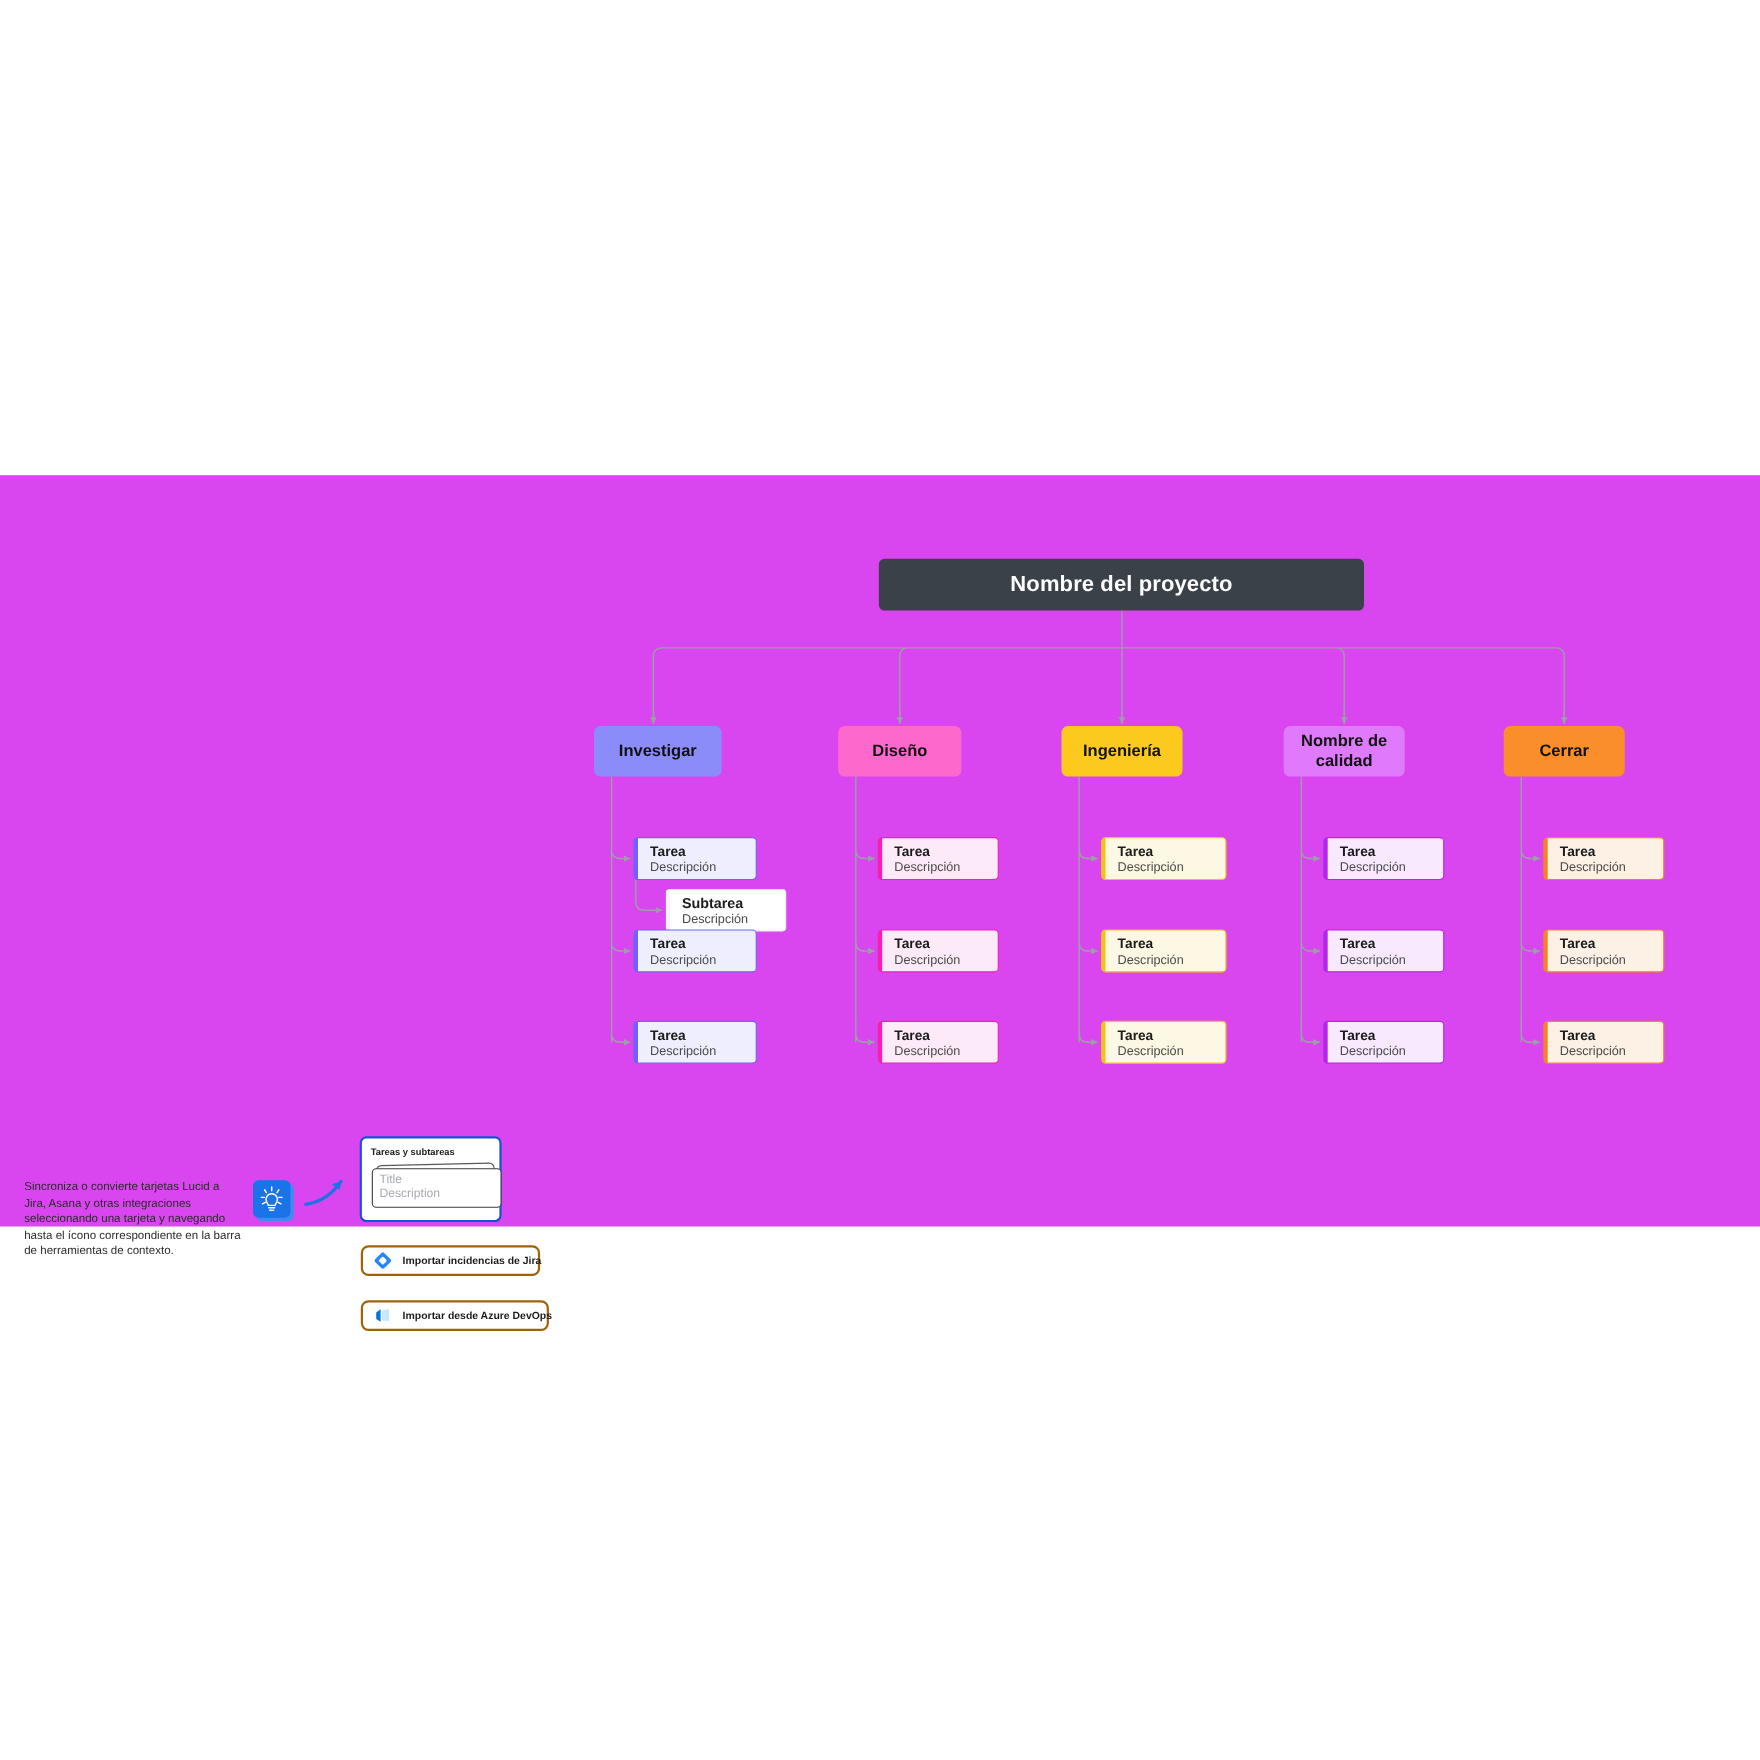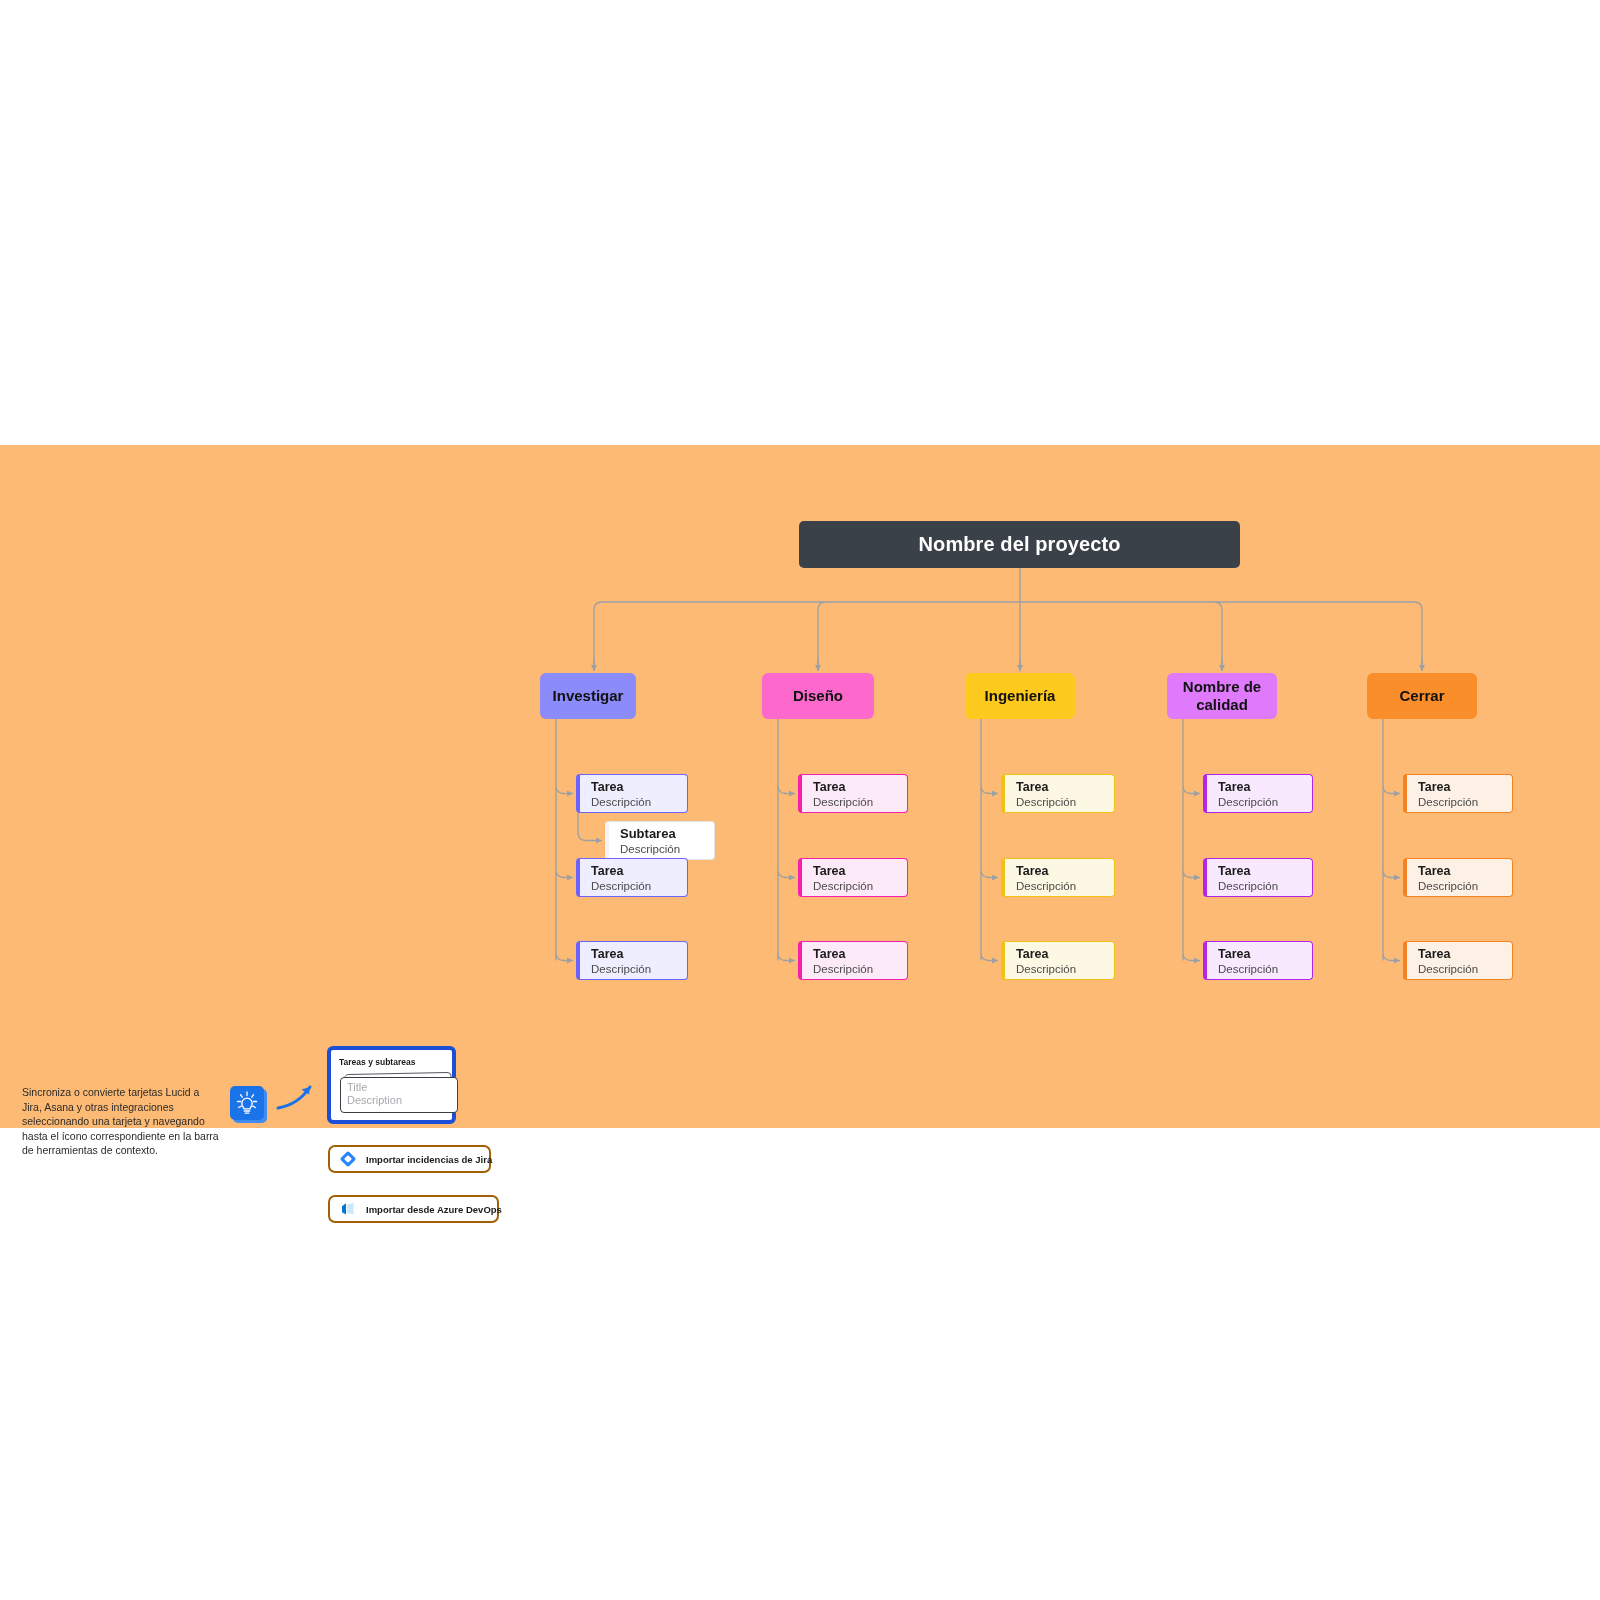--- a/index.html
+++ b/index.html
@@ -7,23 +7,23 @@
     margin: 0; padding: 0;
     width: 1600px; height: 1600px;
     background: #ffffff;
     font-family: "Liberation Sans", sans-serif;
   }
   #page { position: relative; width: 1600px; height: 1600px; background:#ffffff; overflow: hidden; }
 
   
   #canvas {
     position: absolute;
-    left: 0; top: 445px;
+    left: 0; top: 432px;
     width: 1600px; height: 683px;
-    background: #fdba74;
+    background: #d946ef;
   }
 
   
   #wires { position: absolute; left: 0; top: 0; width: 1600px; height: 683px; }
 
   
   .node { position: absolute; }
 
   
   #root-bar {
@@ -94,21 +94,21 @@
   }
   #bulb svg { position:absolute; left:0; top:0; z-index:2; }
 
   #arrow-curve { left: 276px; top: 636px; width: 42px; height: 36px; }
 
   
   #sample-card {
     left: 327px; top: 601px;
     width: 129px; height: 78px;
     background: #ffffff;
-    border: 4px solid #1d4ed8;
+    border: 2px solid #1d4ed8;
     border-radius: 6px;
     padding: 7px 8px;
   }
   #sample-card .sc-title {
     font-size: 8.5px; font-weight: bold; color: #1b1b1b;
     margin-bottom: 5px;
   }
   #sample-inner { position: relative; width: 113px; height: 46px; }
   #sample-inner .ghost {
     position:absolute; left: 5px; top: 1px;
@@ -241,21 +241,21 @@
         <svg width="16" height="16" viewBox="0 0 16 16">
           <path d="M2 5.2 L6 2.2 L6 13.6 L2 11.2 Z" fill="#0078d7"></path>
           <path d="M7.2 3.4 L13.6 2 L13.6 13.2 L7.2 12.2 Z" fill="#2ba5ef" opacity="0.25"></path>
           <path d="M7.2 3.4 L11.4 2.2 L11.4 13.4 L7.2 12.2 Z" fill="#0078d7" opacity="0.0"></path>
         </svg>
       </span>
       <span class="lbl">Importar desde Azure DevOps</span>
     </div>
 
     <div id="stage-layer">
-        <div class="node stage" style="left: 540px; top: 228px; width: 96px; background: rgb(139, 139, 250);">
+        <div class="node stage" style="left: 540px; top: 228px; width: 116px; background: rgb(139, 139, 250);">
           <span class="txt">Investigar</span>
         </div>
         <div class="node task" style="left: 576px; top: 329px; width: 112px; height: 39px; background: rgb(238, 238, 254); border-color: rgb(108, 99, 255);">
           <span class="t-title">Tarea</span>
        <span class="t-desc">Descripción</span>
         </div>
         <div class="node task subtask" style="left: 605px; top: 376px; width: 110px; height: 39px; background: rgb(255, 255, 255); border-color: rgb(227, 229, 233) rgb(227, 229, 233) rgb(227, 229, 233) rgb(243, 244, 246);">
           <span class="t-title">Subtarea</span>
          <span class="t-desc">Descripción</span>
         </div>

